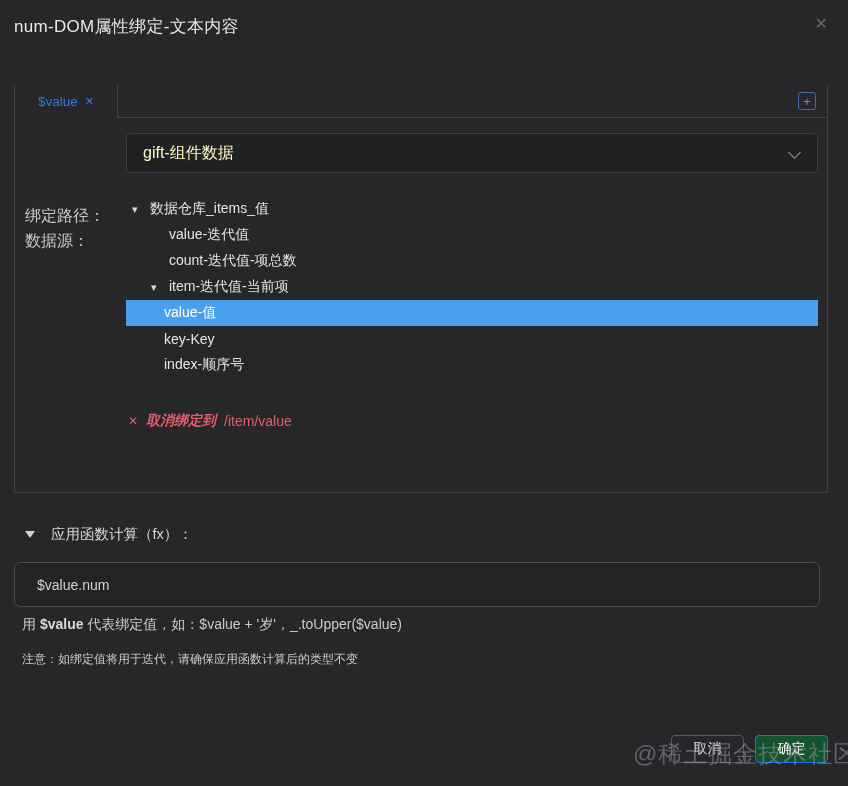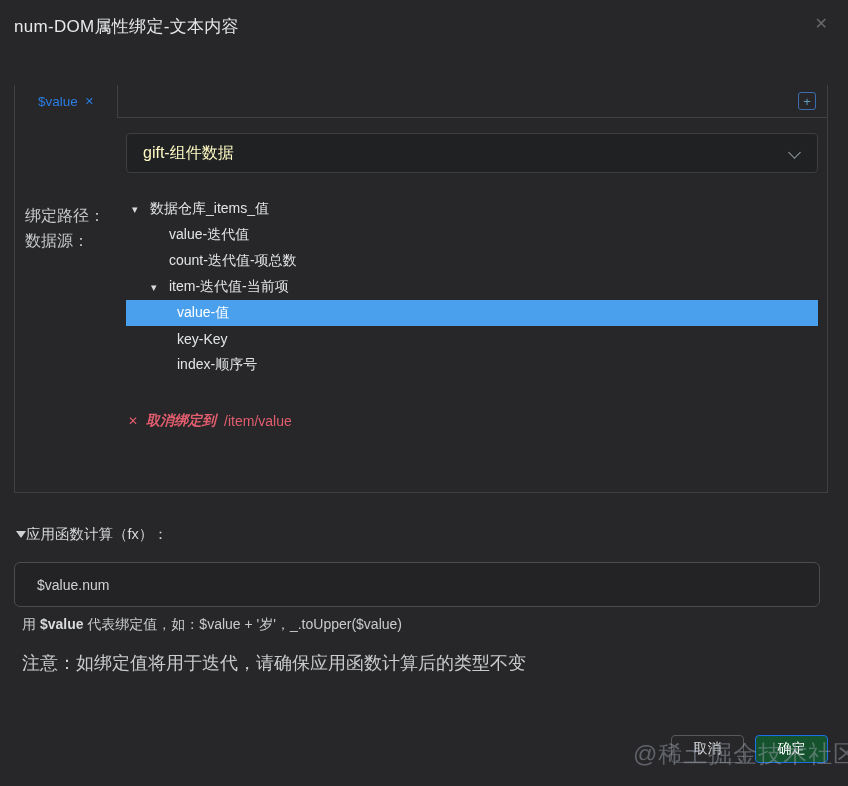--- a/index.html
+++ b/index.html
@@ -61,59 +61,59 @@
   .lbl-path { top:121px; }
   .bind-tree {
     position:absolute; left:111px; top:111px; width:692px;
   }
   .tree-row {
     height:26px; display:flex; align-items:center;
     font-size:14px; color:#e2e4e6; cursor:pointer; white-space:nowrap;
   }
   .tree-row.lvl0 { padding-left:6px; }
   .tree-row.lvl1 { padding-left:25px; }
-  .tree-row.lvl2 { padding-left:33px; }
+  .tree-row.lvl2 { padding-left:20px; }
   .tree-row.selected { background:#4aa0ec; color:#ffffff; }
   .caret {
     width:18px; font-size:11px; color:#d8dadc; line-height:1; flex:0 0 18px;
   }
   .tree-row.selected .caret { color:#fff; }
   
   .unbind-row {
     position:absolute; left:113px; top:327px;
     display:flex; align-items:center; gap:8px;
     color:#e25d6d; font-size:14px; cursor:pointer;
   }
   .unbind-x { font-size:12px; line-height:1; }
   .unbind-text { font-weight:700;font-style:italic; }
   .unbind-path { font-weight:400; }
   
   .fx-header {
-    position:absolute; left:16px; top:525px;
-    display:flex; align-items:center; gap:0;
+    position:absolute; left:25px; top:525px;
+    display:flex; align-items:center; gap:16px;
     font-size:14.5px; color:#d6d8da; cursor:pointer;
   }
   .tri-down {
     width:0; height:0; border-left:5px solid transparent;
     border-right:5px solid transparent; border-top:7px solid #cfd1d3;
   }
   .fx-input {
     position:absolute; left:14px; top:562px; width:806px; height:45px;
     background:#232325; border:1px solid #4a4c4f; border-radius:6px;
     color:#d0d2d4; font-size:14px; padding-left:22px;
     font-family:"Liberation Sans", sans-serif; outline:none;
   }
   .fx-help {
     position:absolute; left:22px; top:616px;
     font-size:14px; color:#c9cbcd;
   }
   .fx-help b { font-weight:700; color:#d8dadc; }
   .fx-note {
     position:absolute; left:22px; top:651px;
-    font-size:18px; color:#c9cbcd;
+    font-size:12px; color:#c9cbcd;
   }
   
   .btn {
     position:absolute; top:735px; width:73px; height:28px;
     border-radius:4px; font-size:14px; cursor:pointer;
     display:flex; align-items:center; justify-content:center;
     font-family:"Liberation Sans", sans-serif;
   }
   .btn-cancel {
     left:671px; background:transparent; border:1px solid #56585b; color:#d8dadc;

